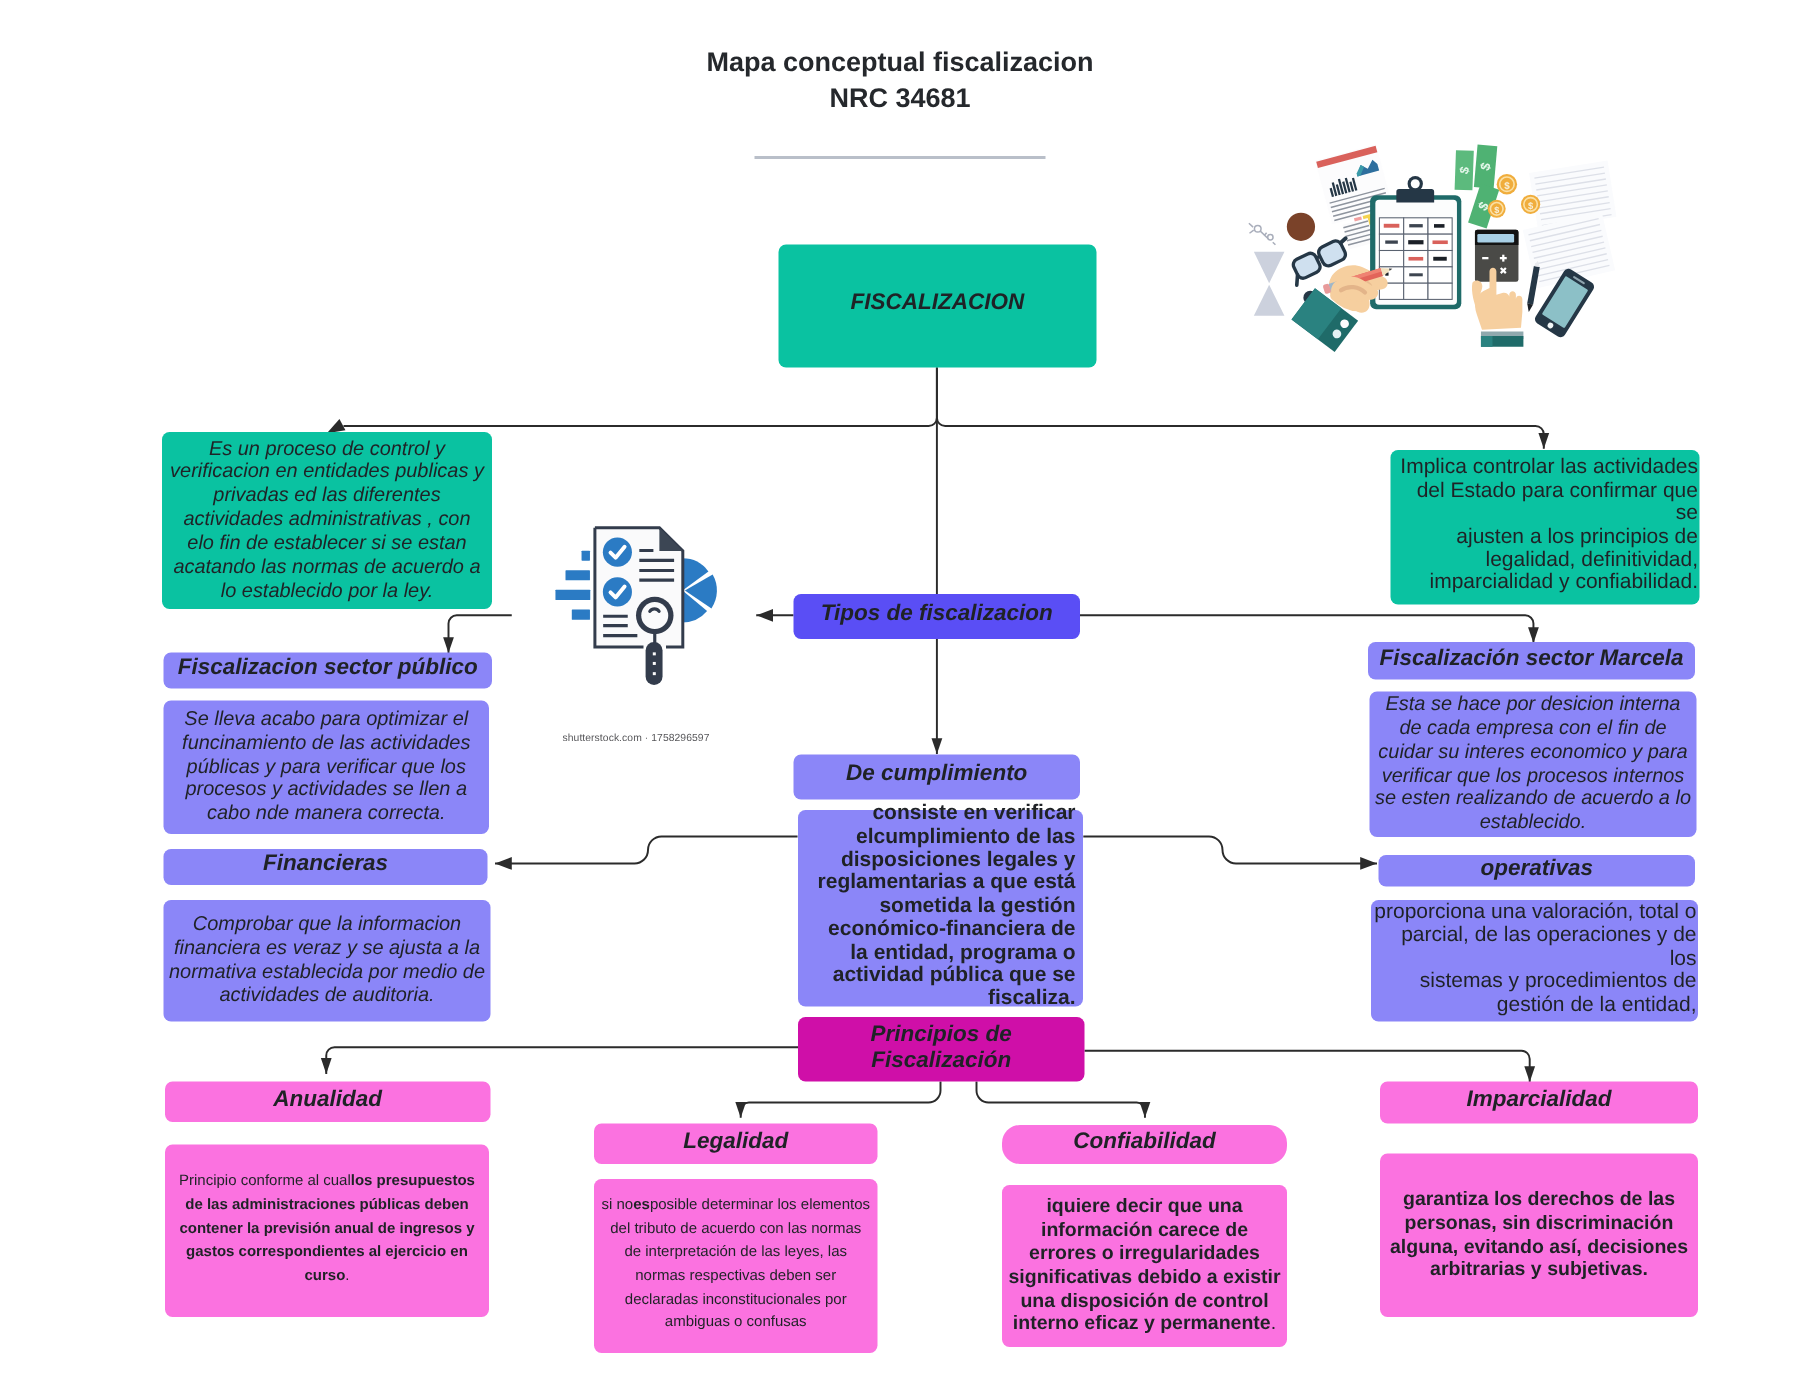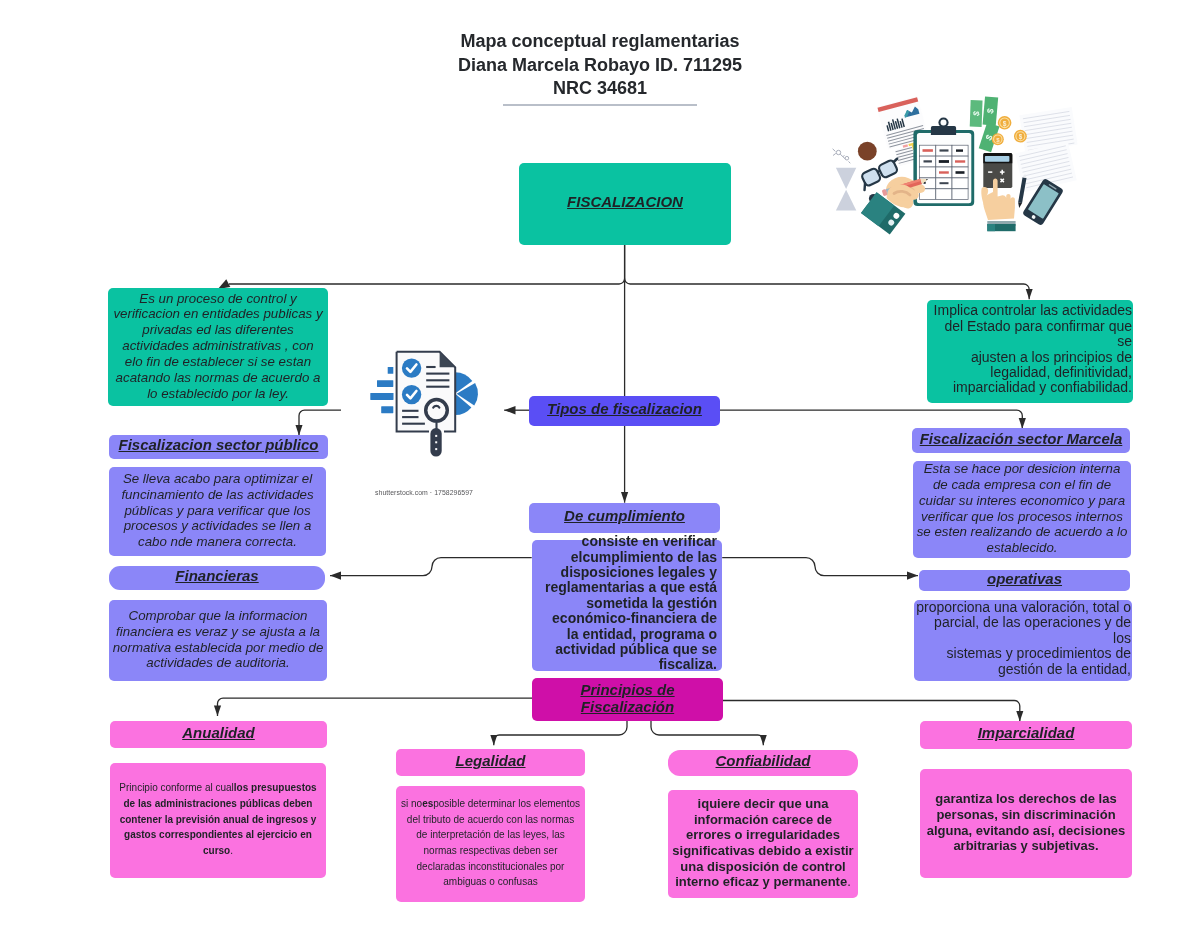--- a/index.html
+++ b/index.html
@@ -19,38 +19,37 @@
          font-weight:bold;font-size:18px;line-height:23.6px;color:#25282c;}
   #rule{position:absolute;left:503px;top:104px;width:194px;height:2px;background:#b9bfc9;}
 
   
   .teal{background:#0ac2a1;border-radius:5px;}
   .violet{background:#5a4ef5;border-radius:5px;}
   .lilac{background:#8b86f8;border-radius:5px;}
   .magenta{background:#cf0fa8;border-radius:5px;}
   .pink{background:#fb72e0;border-radius:5px;}
 
-  .hdr{font-weight:bold;font-style:italic;font-size:15px;line-height:1.15;position:relative;top:-2px;text-decoration:underline;}
+  .hdr{font-weight:bold;font-style:italic;font-size:15px;line-height:1.15;position:relative;top:-2px;}
   .body-i{font-style:italic;font-size:13.3px;line-height:15.83px;position:relative;top:-1px;}
   .body-r{font-style:normal;font-size:14px;line-height:15.35px;position:relative;top:-2px;text-align:right;}
   .body-b{font-weight:bold;font-size:13px;line-height:15.66px;position:relative;top:-1px;}
   .body-m{font-style:normal;font-size:10px;line-height:15.66px;position:relative;top:-1px;}
   .reg{font-weight:normal;}
 
   #watermark{position:absolute;left:364px;top:489px;width:120px;text-align:center;
              font-size:6.9px;color:#57575a;letter-spacing:.05px;}
 </style>
 </head>
 <body>
 
 <div id="stage">
 
   <div id="title">
-    <div>Mapa conceptual reglamentarias</div>
-    <div>Diana Marcela Robayo ID. 711295</div>
+    <div>Mapa conceptual fiscalizacion</div>
     <div>NRC 34681</div>
   </div>
   <div id="rule"></div>
 
   <svg class="edges" viewBox="0 0 1200 927">
     <defs>
       <marker id="ad" refX="10.6" refY="5" markerWidth="11" markerHeight="10" orient="auto" markerUnits="userSpaceOnUse">
         <path d="M0,1.4 L0,8.6 L10.6,5 Z" fill="#2b2b2b"></path>
       </marker>
       <marker id="al" refX="11.2" refY="5" markerWidth="12" markerHeight="10" orient="auto" markerUnits="userSpaceOnUse">
@@ -106,21 +105,21 @@
   <div class="node violet" id="n-tipos" style="left:529px;top:395.5px;width:191px;height:30.5px;justify-content:center;">
     <span class="hdr">Tipos de fiscalizacion</span>
   </div>
 
   <div class="node lilac" id="n-pub" style="left:109px;top:435px;width:219px;height:24px;">
     <span class="hdr">Fiscalizacion sector público</span>
   </div>
   <div class="node lilac" id="n-pub-b" style="left:109px;top:467px;width:217px;height:89px;padding:0 1px;">
     <span class="body-i">Se lleva acabo para optimizar el<br>funcinamiento de las actividades<br>públicas y  para verificar que los<br>procesos y actividades se llen a<br>cabo nde manera correcta.</span>
   </div>
-  <div class="node lilac" id="n-fin" style="left:109px;top:566px;width:216px;height:24px;border-radius:11px;">
+  <div class="node lilac" id="n-fin" style="left:109px;top:566px;width:216px;height:24px;">
     <span class="hdr">Financieras</span>
   </div>
   <div class="node lilac" id="n-fin-b" style="left:109px;top:600px;width:218px;height:81px;padding:0 1px;">
     <span class="body-i">Comprobar que la informacion<br>financiera es veraz y se ajusta a la<br>normativa establecida por medio de<br>actividades de auditoria.</span>
   </div>
 
   <div class="node lilac" id="n-priv" style="left:912px;top:428px;width:218px;height:25px;">
     <span class="hdr">Fiscalización sector Marcela</span>
   </div>
   <div class="node lilac" id="n-priv-b" style="left:913px;top:461px;width:218px;height:97px;padding:0 1px;">

